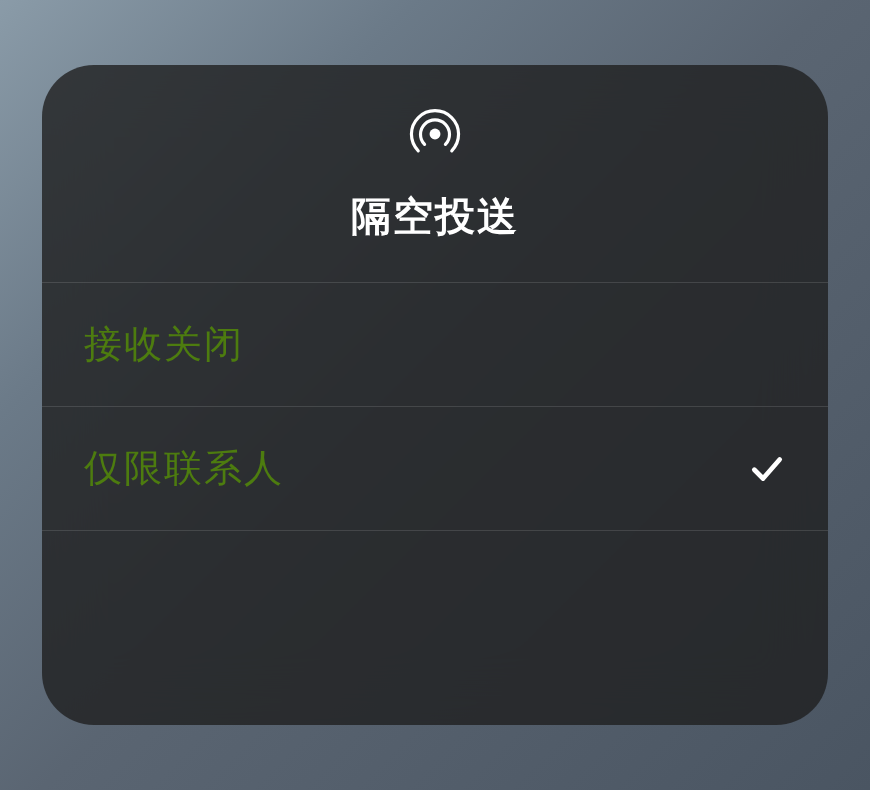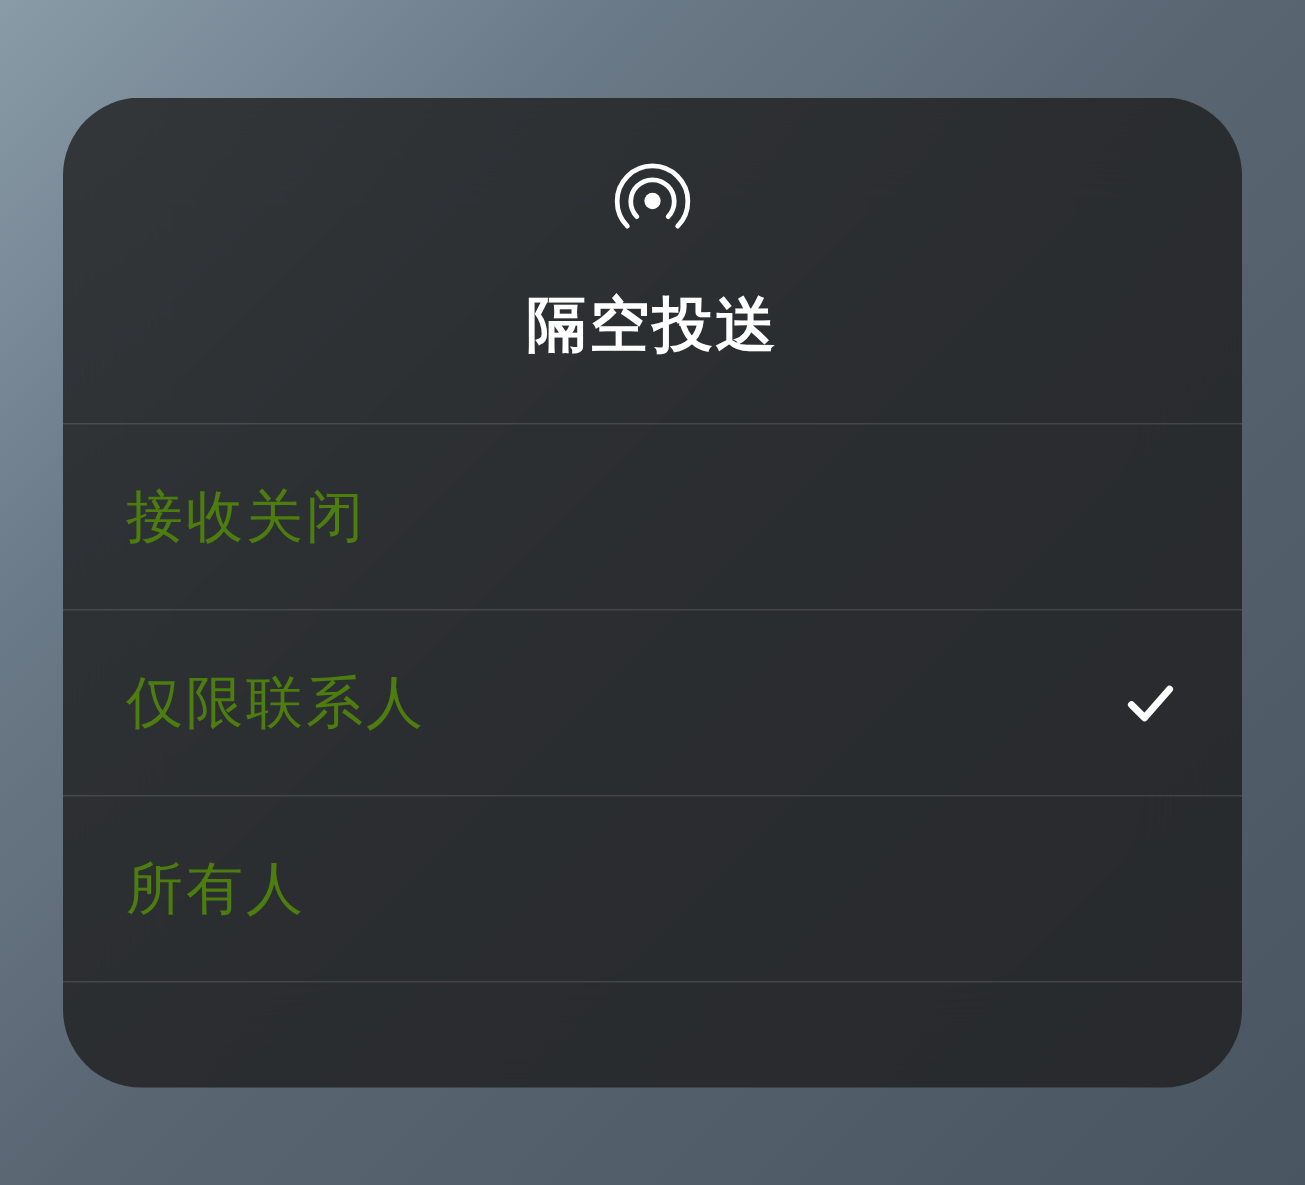--- a/index.html
+++ b/index.html
@@ -121,21 +121,13 @@
 
   <div class="option">
     <span class="option-label">仅限联系人</span>
     <span class="checkmark">
       <svg viewBox="0 0 24 24" fill="none" stroke="#ffffff" stroke-width="3" stroke-linecap="round" stroke-linejoin="round">
         <path d="M4 12.5 L9.5 18 L20 6"></path>
       </svg>
     </span>
   </div>
 
-  <div class="option">
-    <span class="option-label">所有人</span>
-    <span class="checkmark hidden">
-      <svg viewBox="0 0 24 24" fill="none" stroke="#ffffff" stroke-width="3" stroke-linecap="round" stroke-linejoin="round">
-        <path d="M4 12.5 L9.5 18 L20 6"></path>
-      </svg>
-    </span>
-  </div>
 </div>
 
 </body></html>

